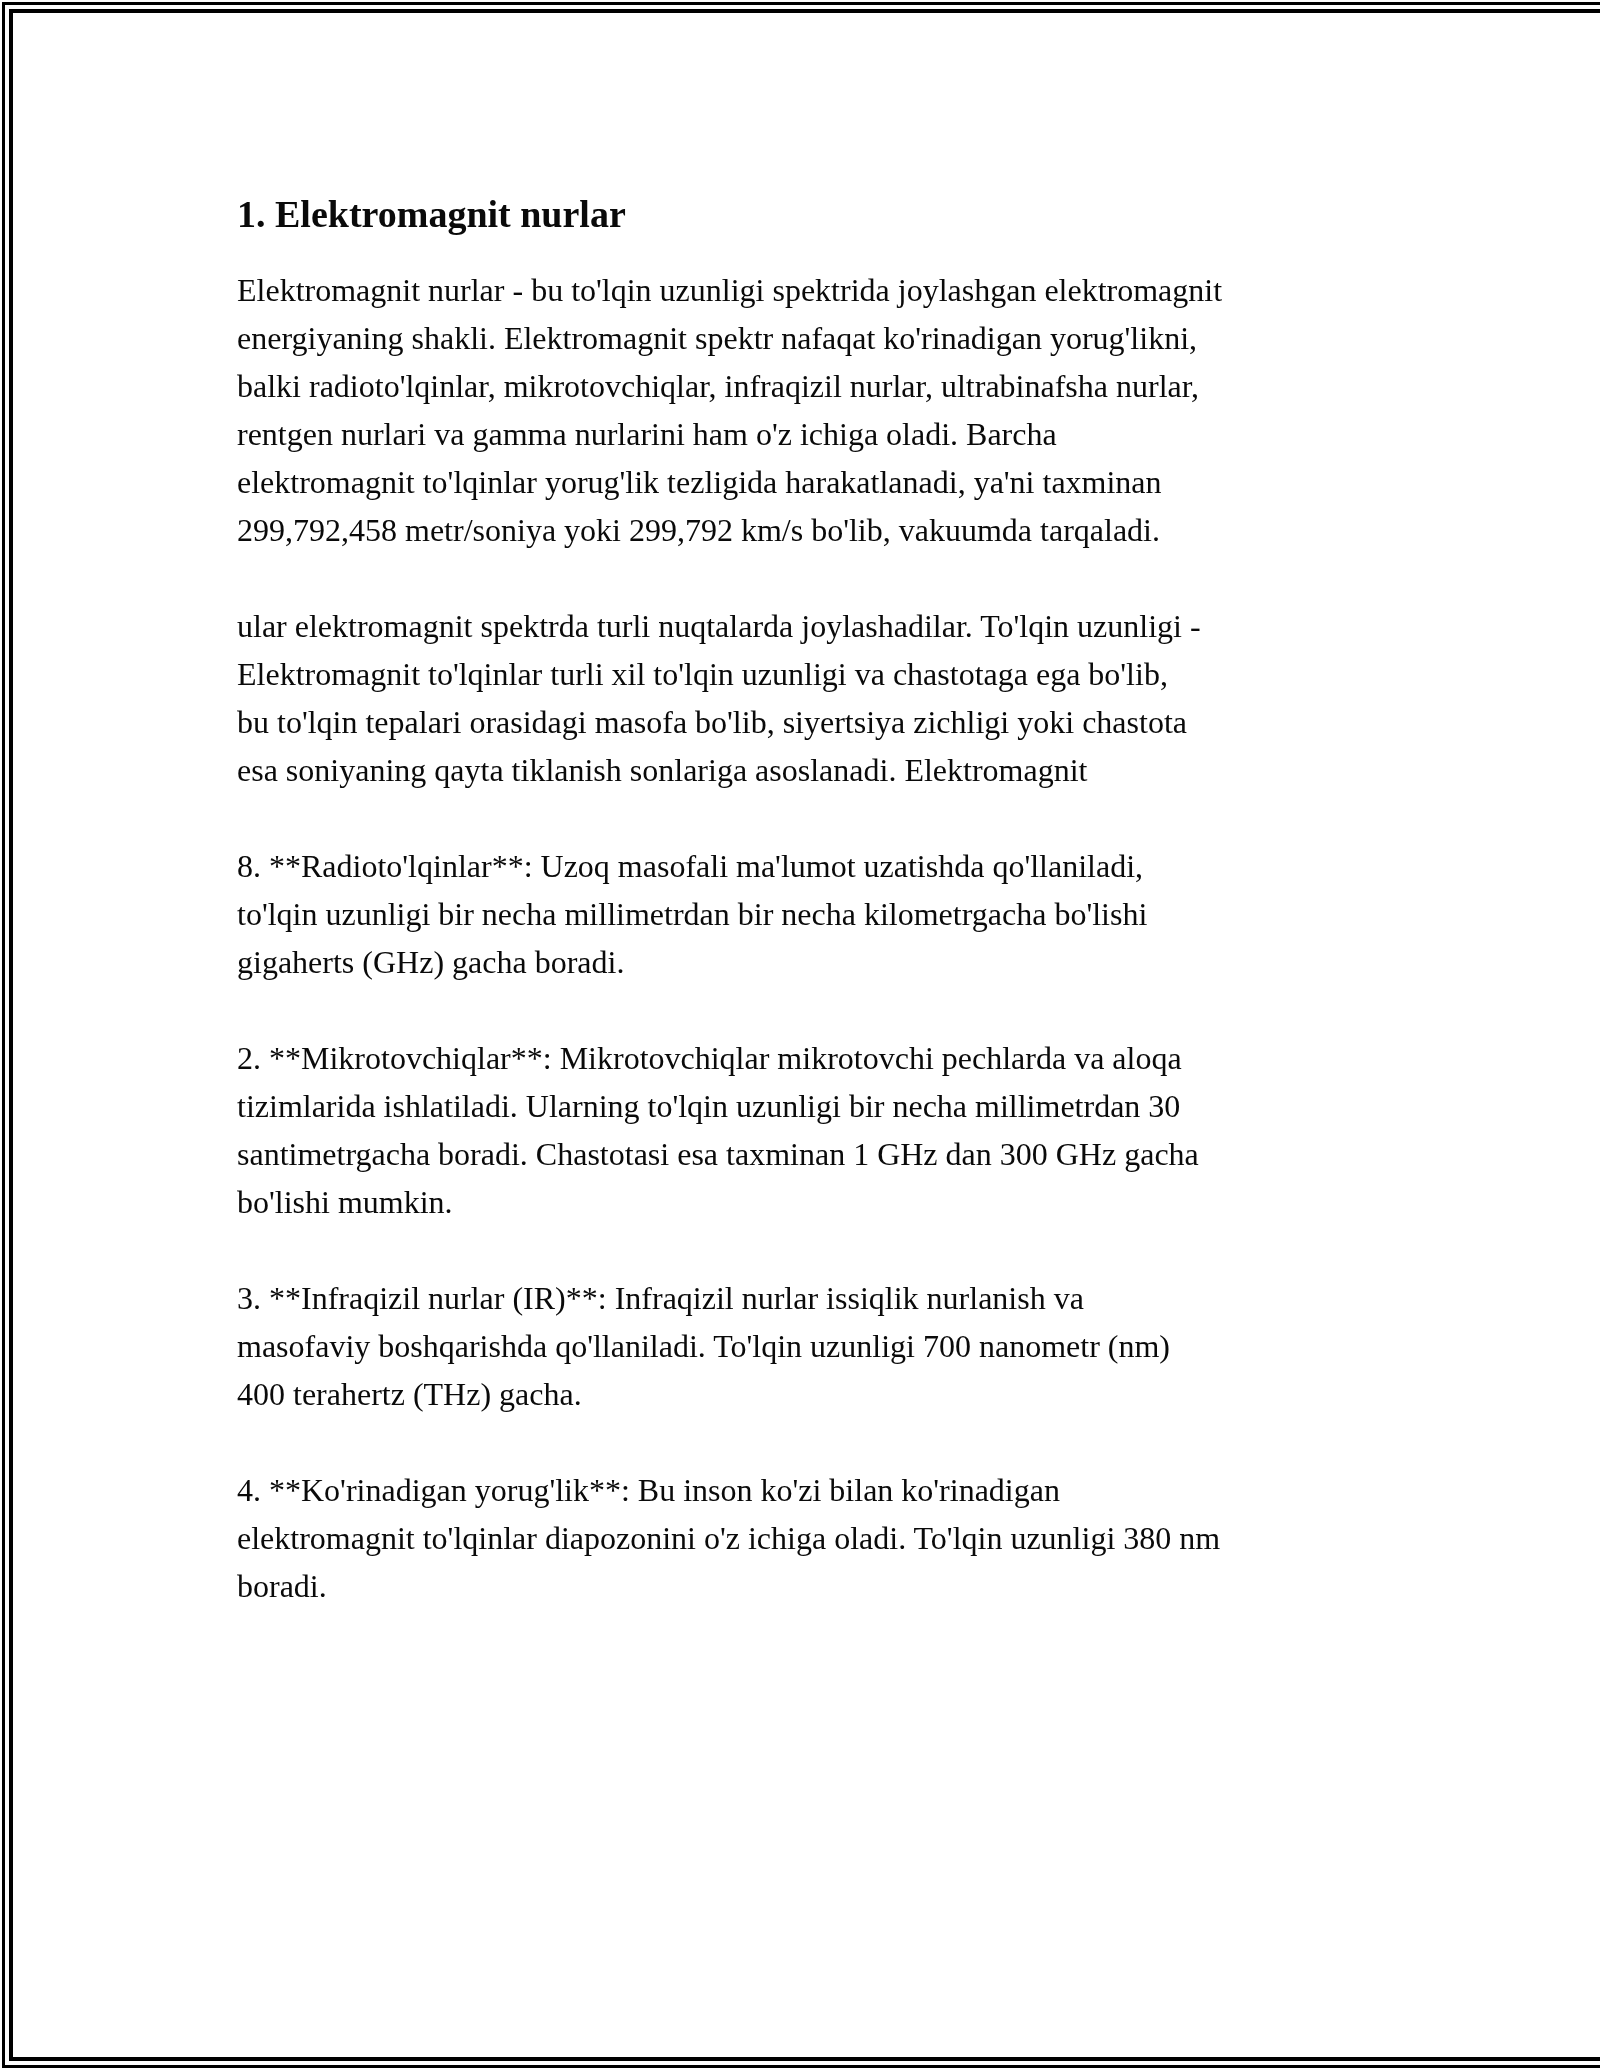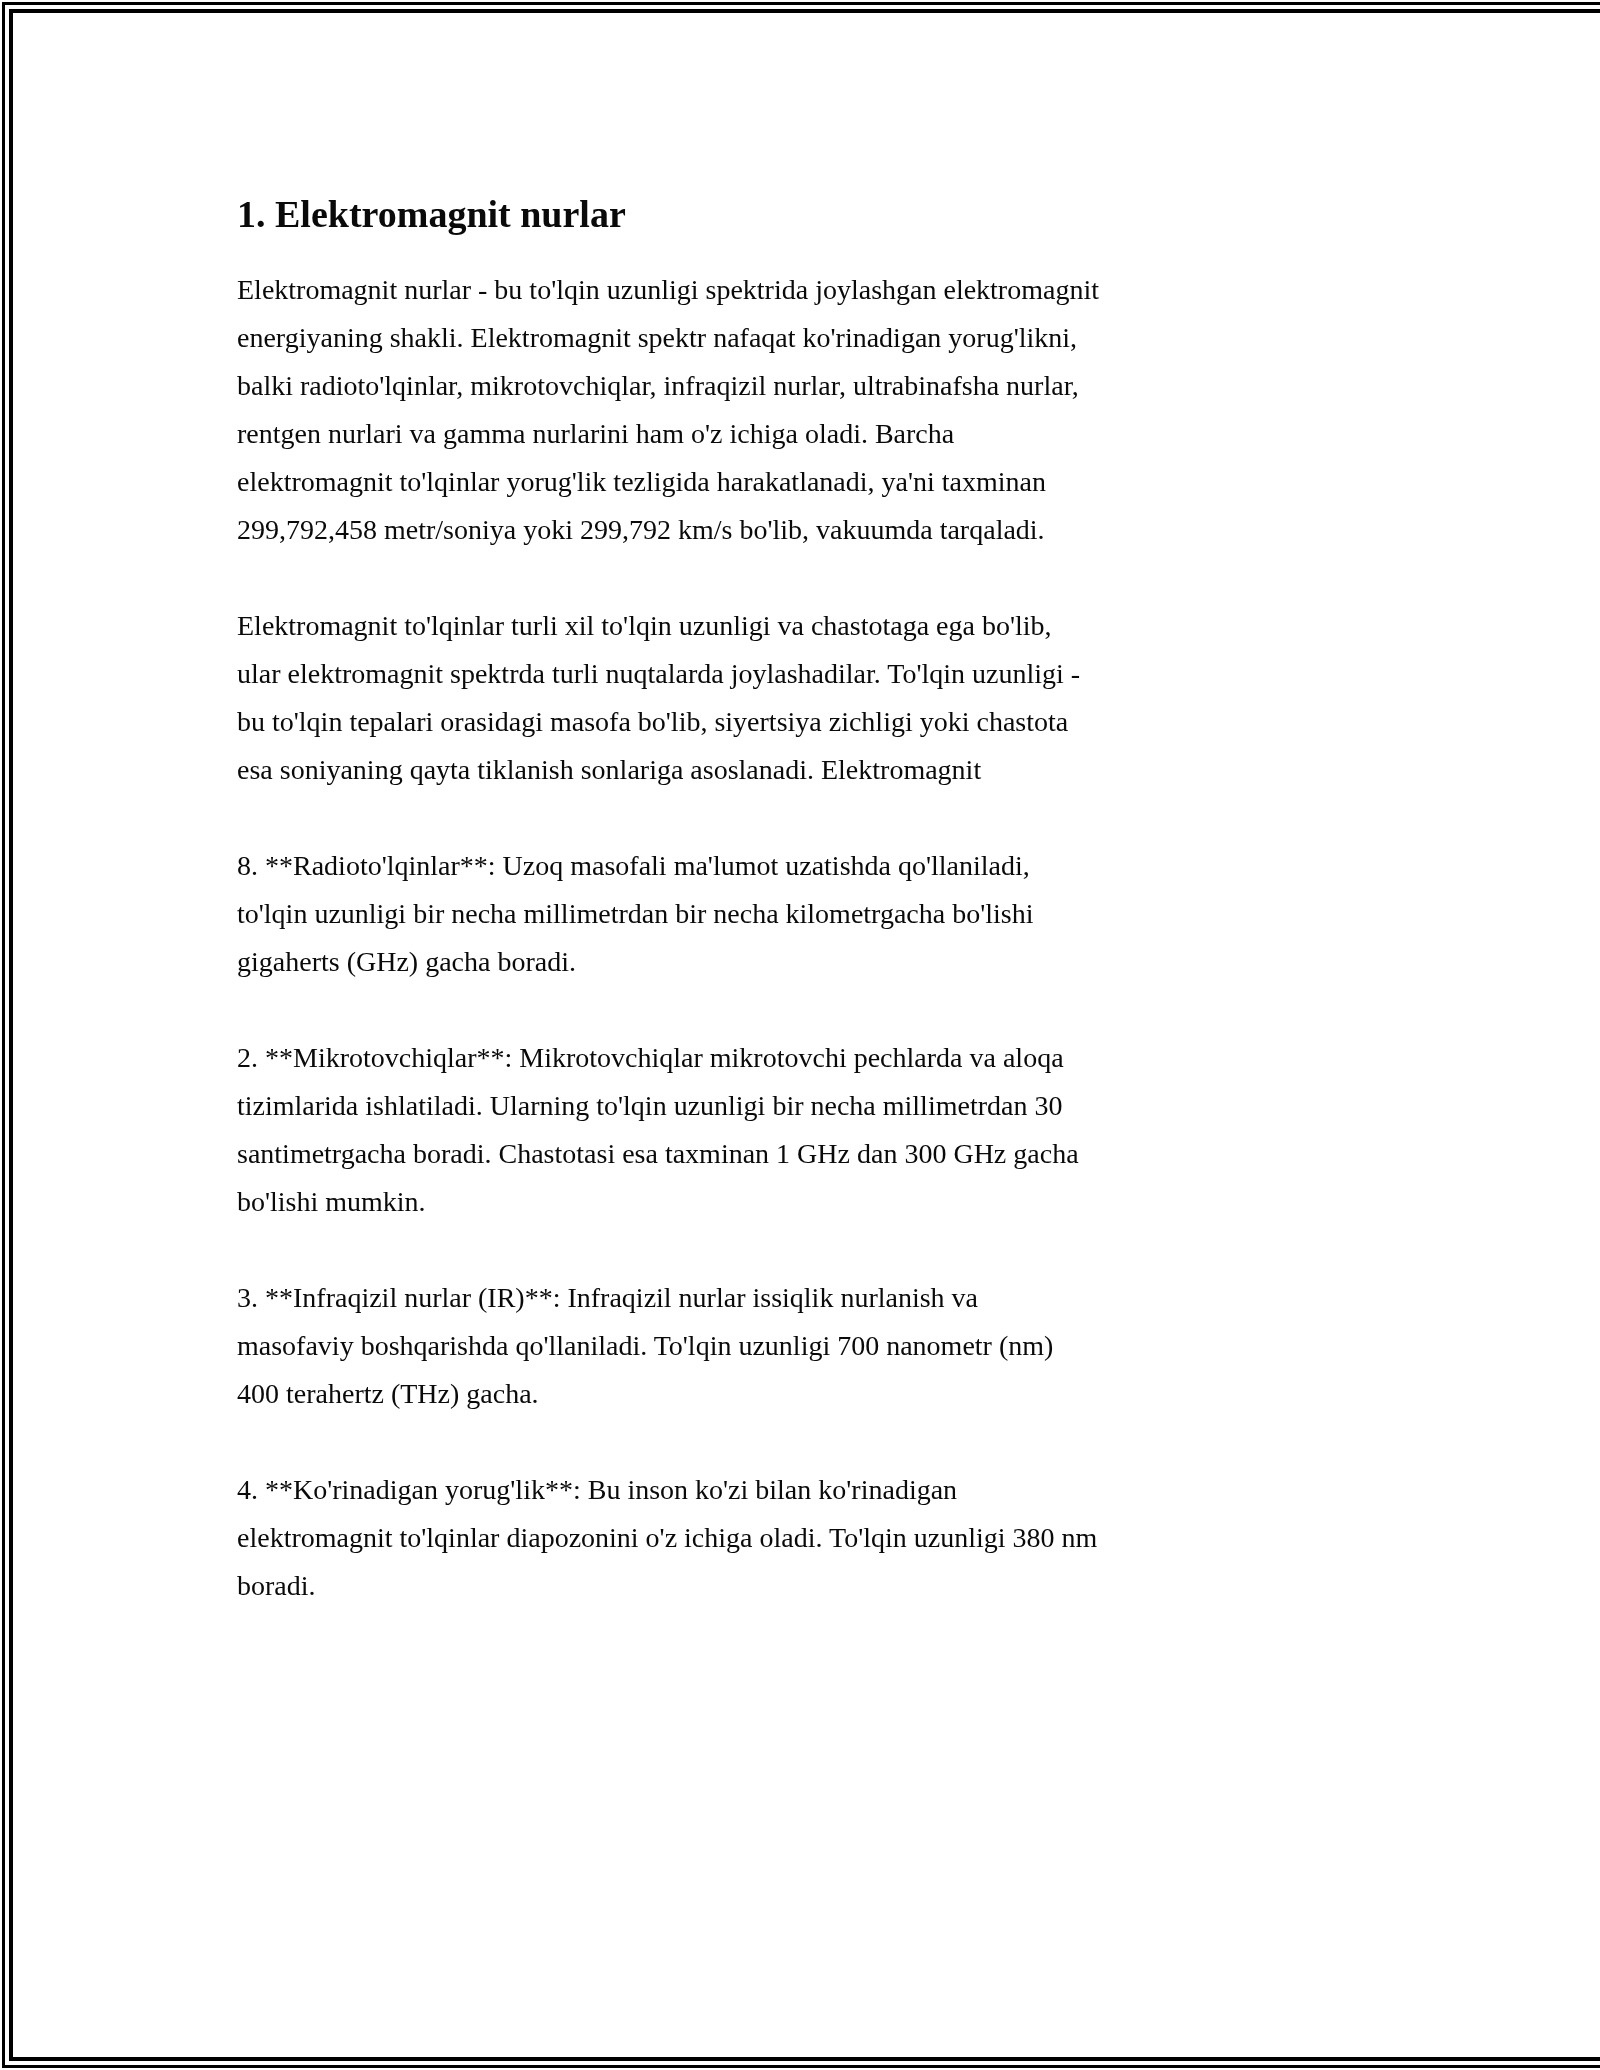--- a/index.html
+++ b/index.html
@@ -37,21 +37,21 @@
   }
   .title {
     font-size: 38px;
     line-height: 48px;
     font-weight: bold;
     margin: 0 0 28px 0;
     white-space: nowrap;
   }
   .para {
     margin: 0 0 48px 0;
-    font-size: 28px;
+    font-size: 32px;
     line-height: 48px;
   }
   .para .line {
     white-space: nowrap;
   }
 </style>
 </head>
 <body>
 
 <div class="page" style="--page-bg: #ffffff; --border-color: #000000; --text-color: #0a0a0a;">
@@ -64,22 +64,22 @@
     <div class="para">
         <div class="line">Elektromagnit nurlar - bu to'lqin uzunligi spektrida joylashgan elektromagnit</div>
         <div class="line">energiyaning shakli. Elektromagnit spektr nafaqat ko'rinadigan yorug'likni,</div>
         <div class="line">balki radioto'lqinlar, mikrotovchiqlar, infraqizil nurlar, ultrabinafsha nurlar,</div>
         <div class="line">rentgen nurlari va gamma nurlarini ham o'z ichiga oladi. Barcha</div>
         <div class="line">elektromagnit to'lqinlar yorug'lik tezligida harakatlanadi, ya'ni taxminan</div>
         <div class="line">299,792,458 metr/soniya yoki 299,792 km/s bo'lib, vakuumda tarqaladi.</div>
       </div>
 
     <div class="para">
+        <div class="line">ular elektromagnit spektrda turli nuqtalarda joylashadilar. To'lqin uzunligi -</div>
         <div class="line">Elektromagnit to'lqinlar turli xil to'lqin uzunligi va chastotaga ega bo'lib,</div>
-        <div class="line">ular elektromagnit spektrda turli nuqtalarda joylashadilar. To'lqin uzunligi -</div>
         <div class="line">bu to'lqin tepalari orasidagi masofa bo'lib, siyertsiya zichligi yoki chastota</div>
         <div class="line">esa soniyaning qayta tiklanish sonlariga asoslanadi. Elektromagnit</div>
       </div>
 
     <div class="para">
         <div class="line">8. **Radioto'lqinlar**: Uzoq masofali ma'lumot uzatishda qo'llaniladi,</div>
         <div class="line">to'lqin uzunligi bir necha millimetrdan bir necha kilometrgacha bo'lishi</div>
         <div class="line">gigaherts (GHz) gacha boradi.</div>
       </div>
 

